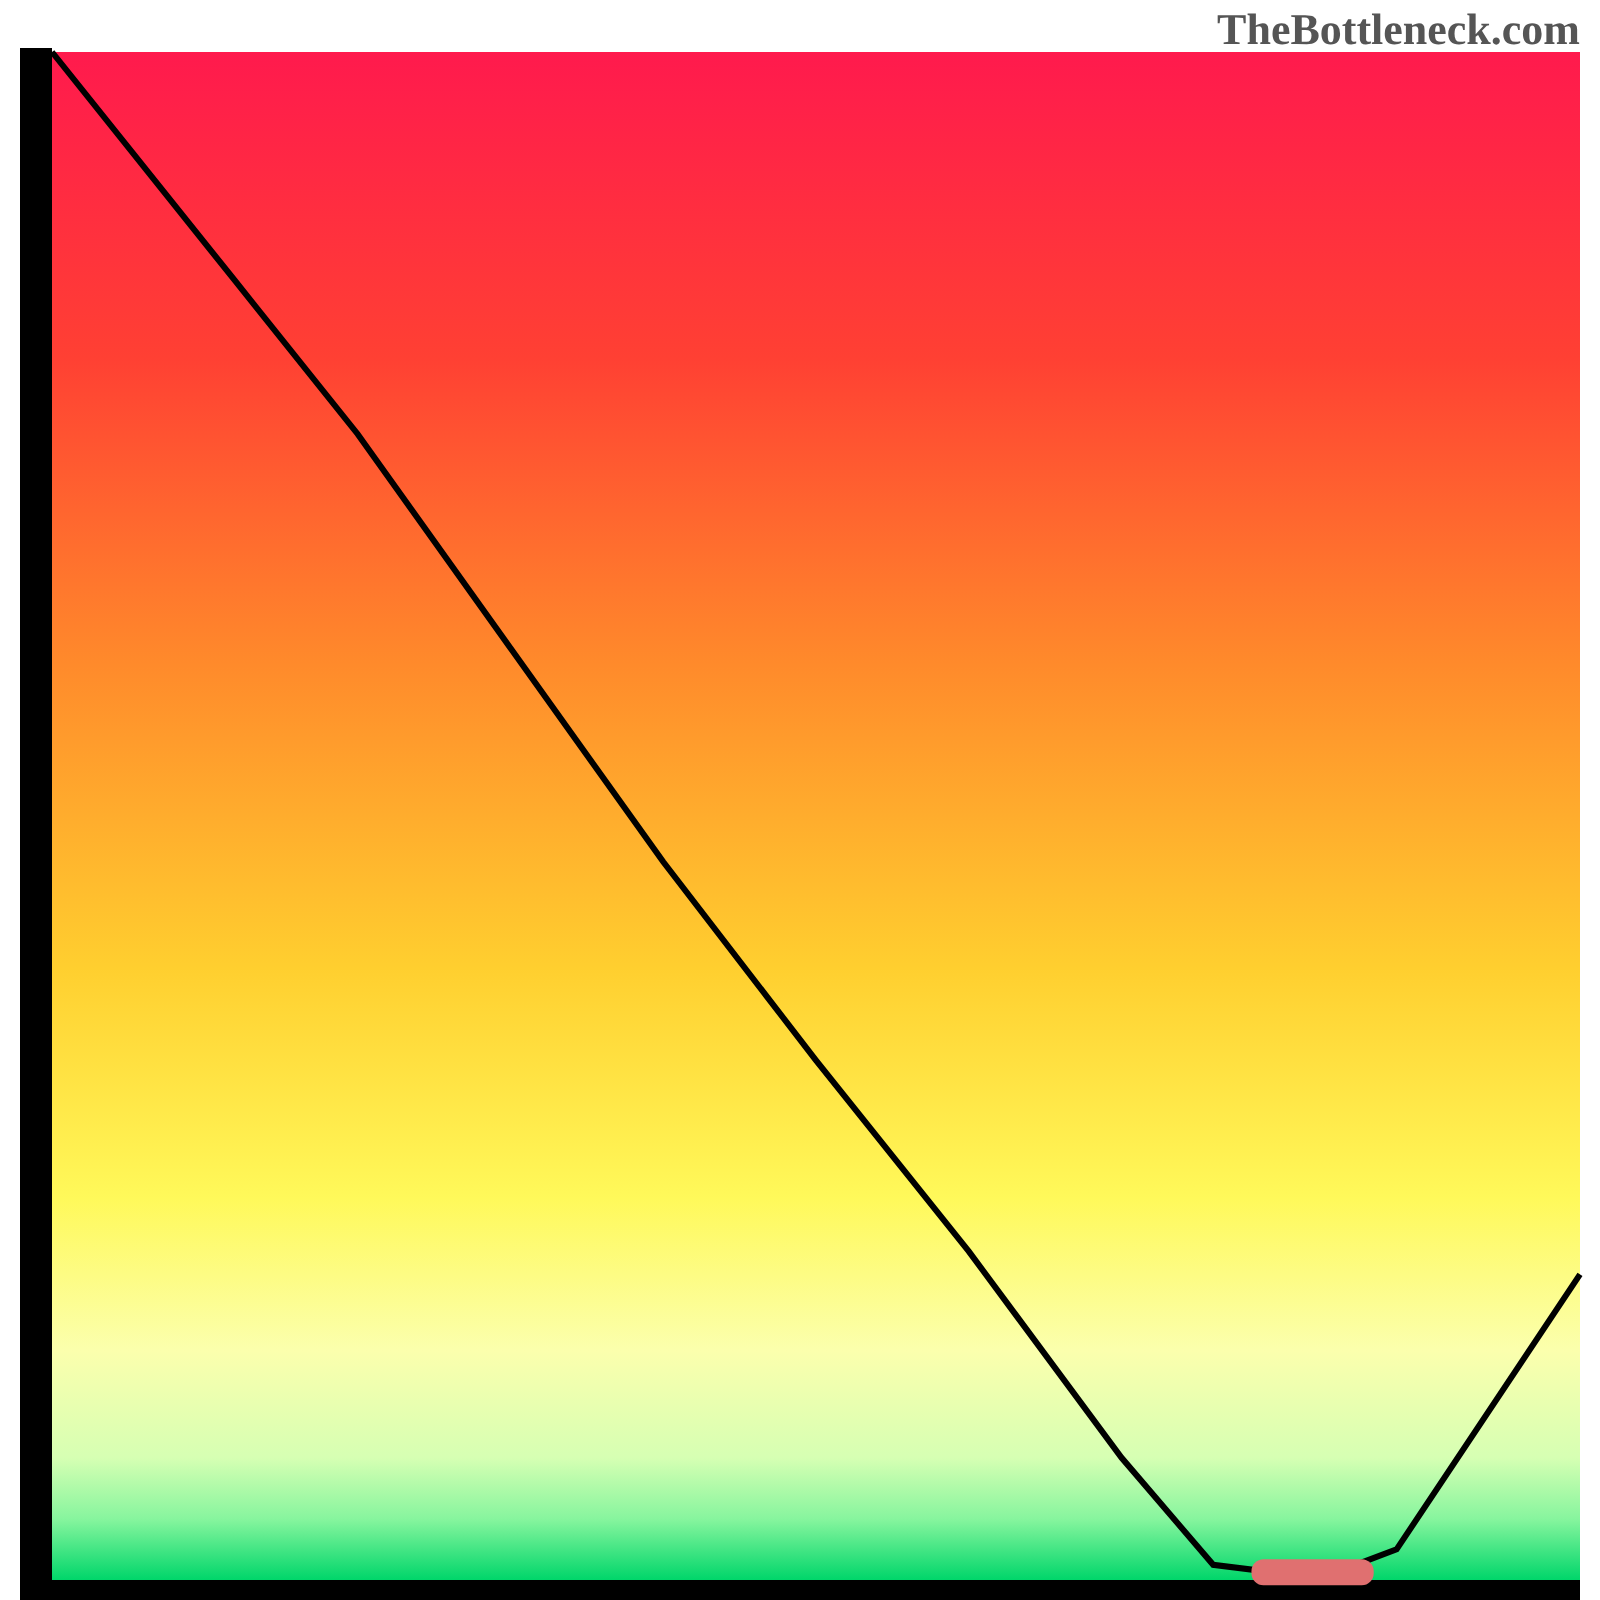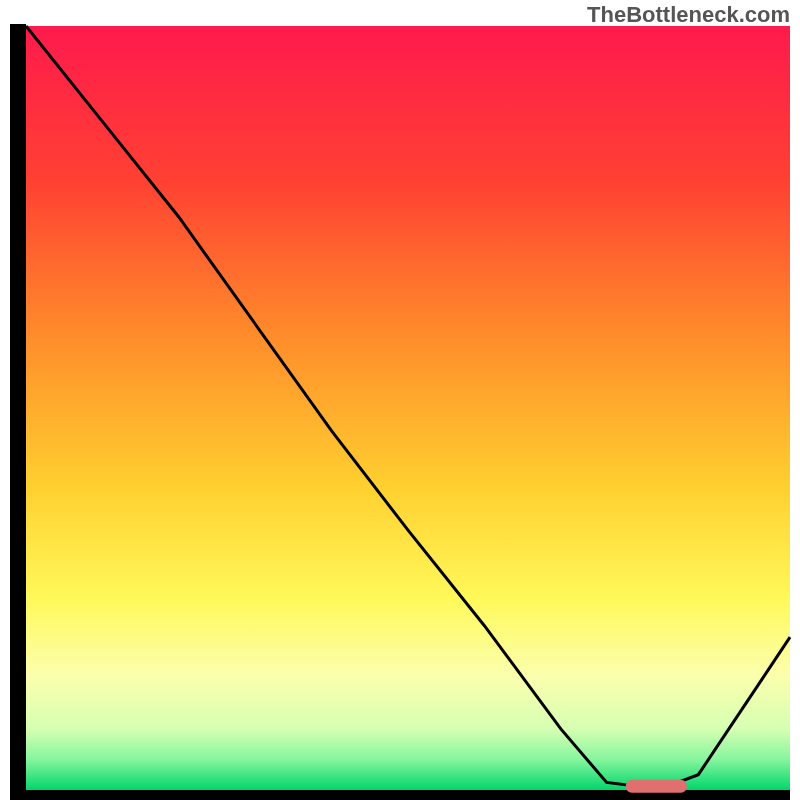--- a/index.html
+++ b/index.html
@@ -7,20 +7,21 @@
     padding: 0;
     width: 800px;
     height: 800px;
     background: #ffffff;
     font-family: Arial, Helvetica, sans-serif;
   }
   .chart-container {
     position: relative;
     width: 800px;
     height: 800px;
+    font-family: Liberation Serif, serif;
   }
   .watermark {
     position: absolute;
     top: 2px;
     right: 10px;
     font-size: 22px;
     font-weight: bold;
     color: #555;
     z-index: 20;
   }

